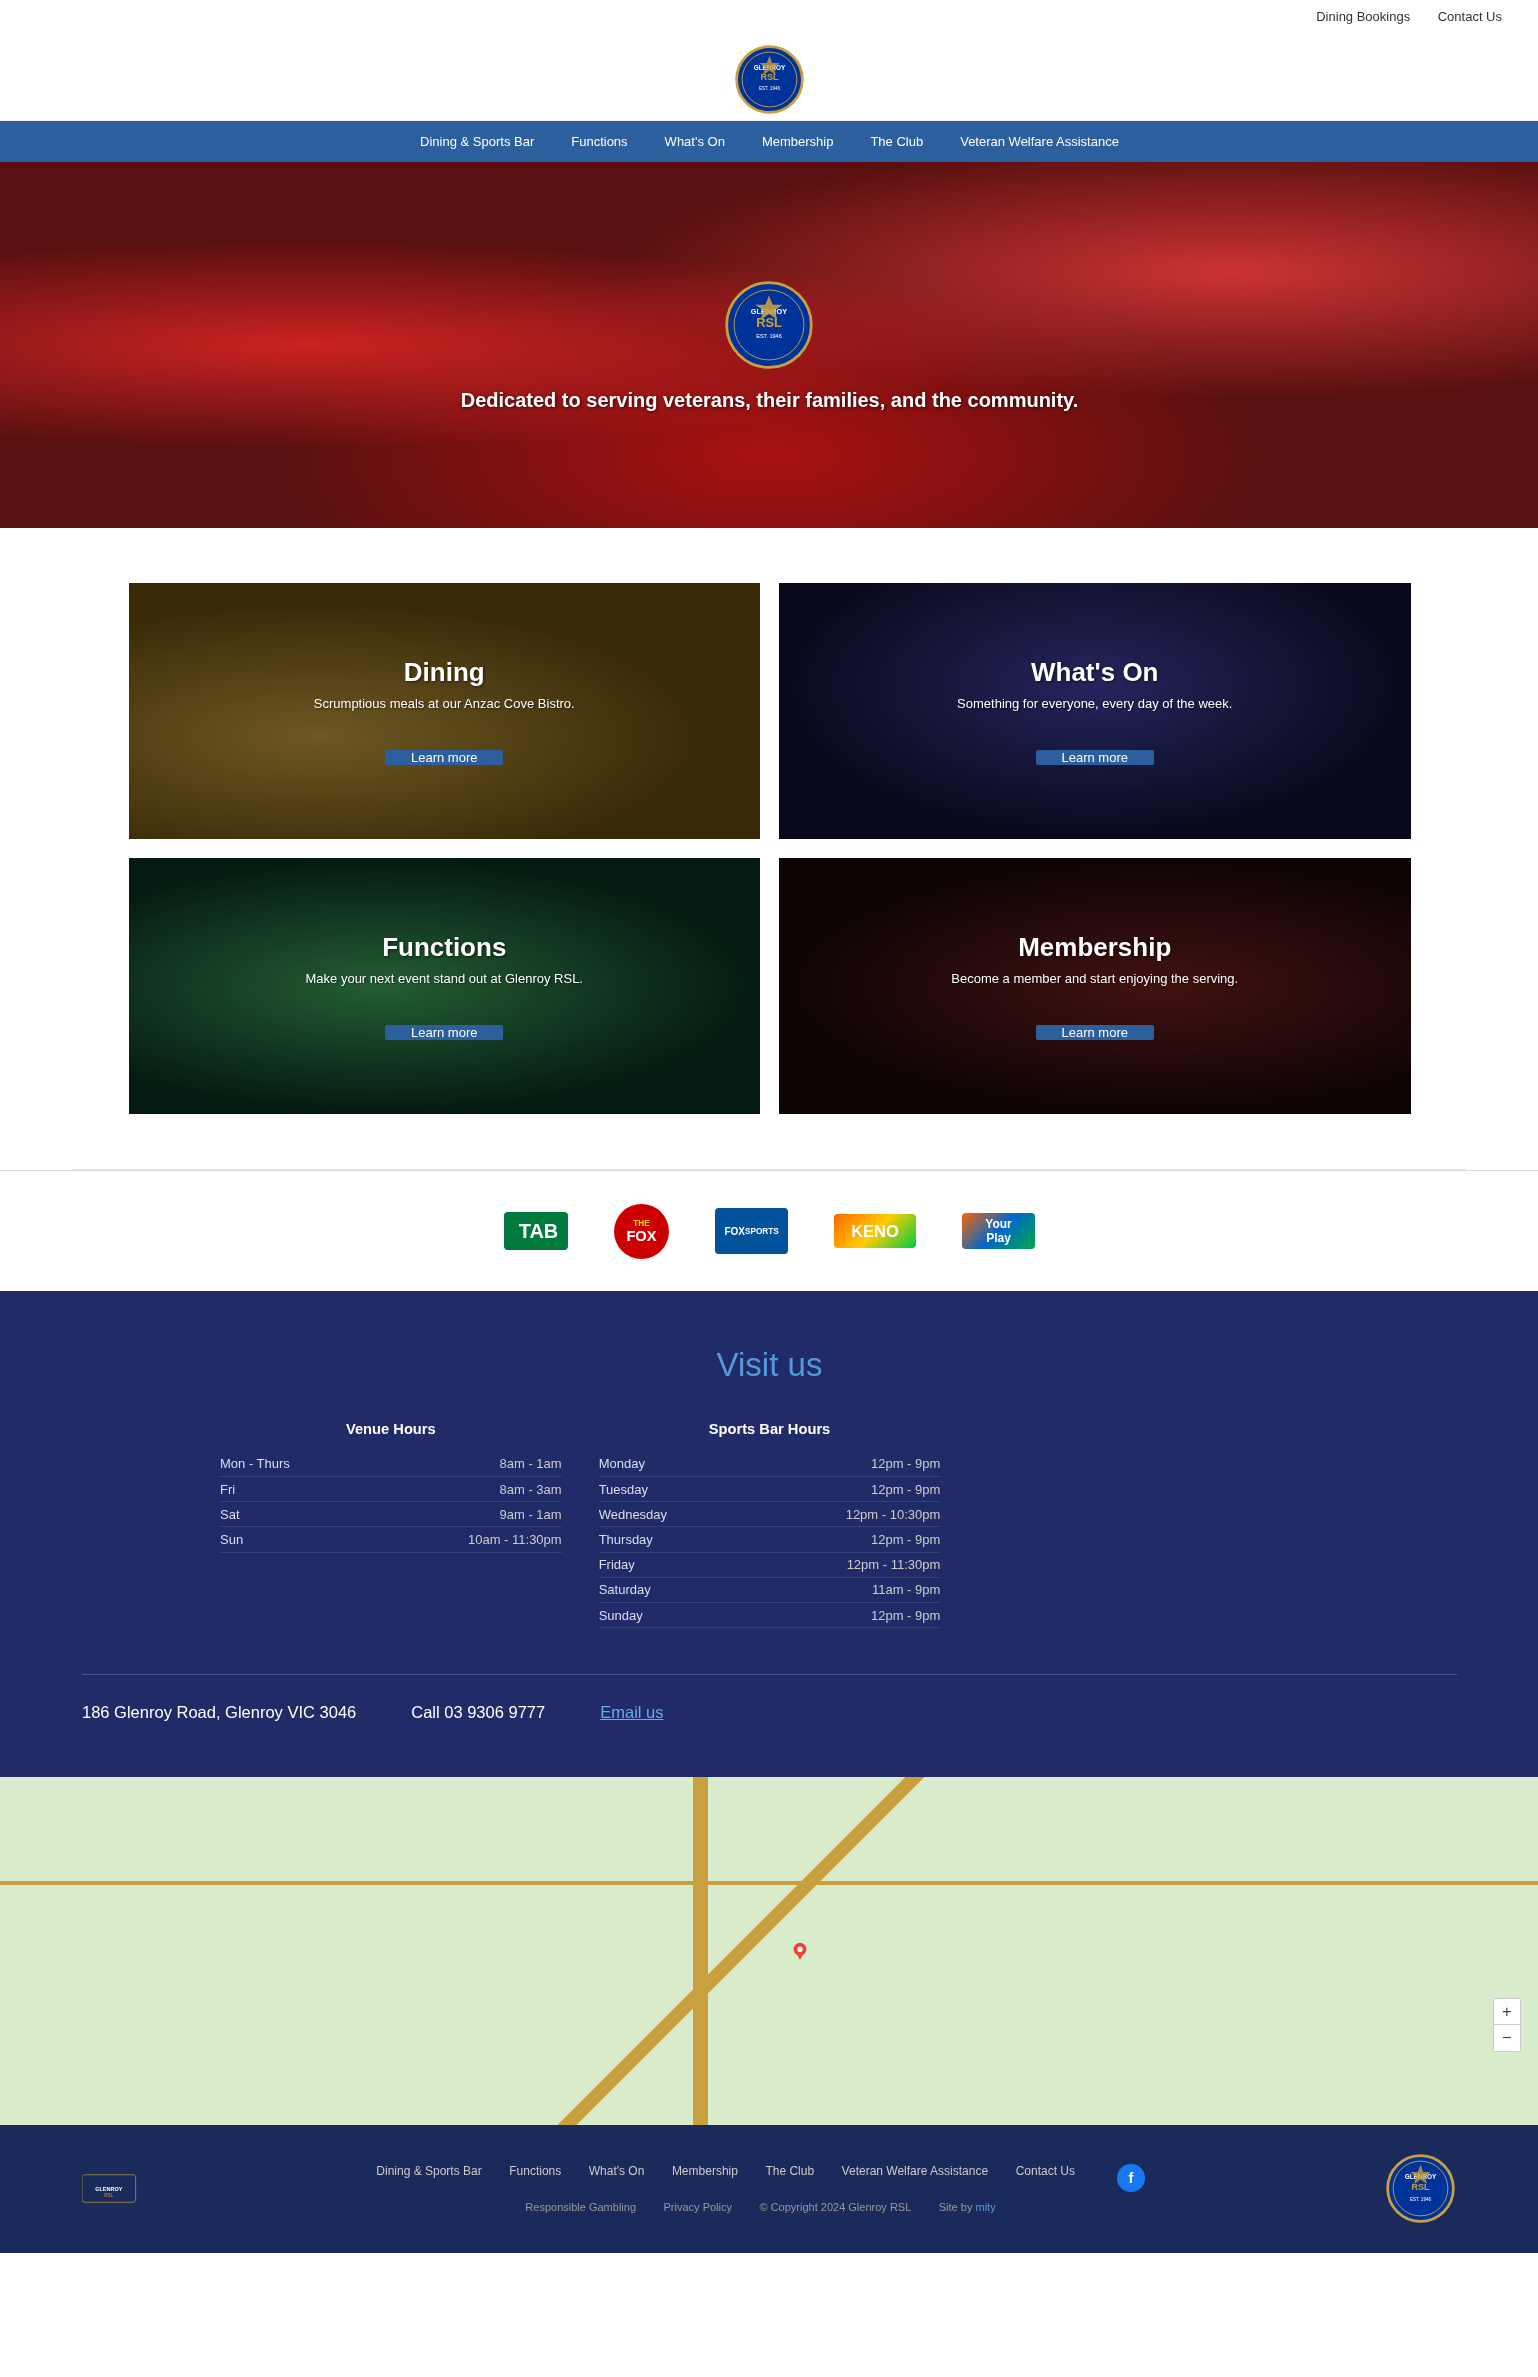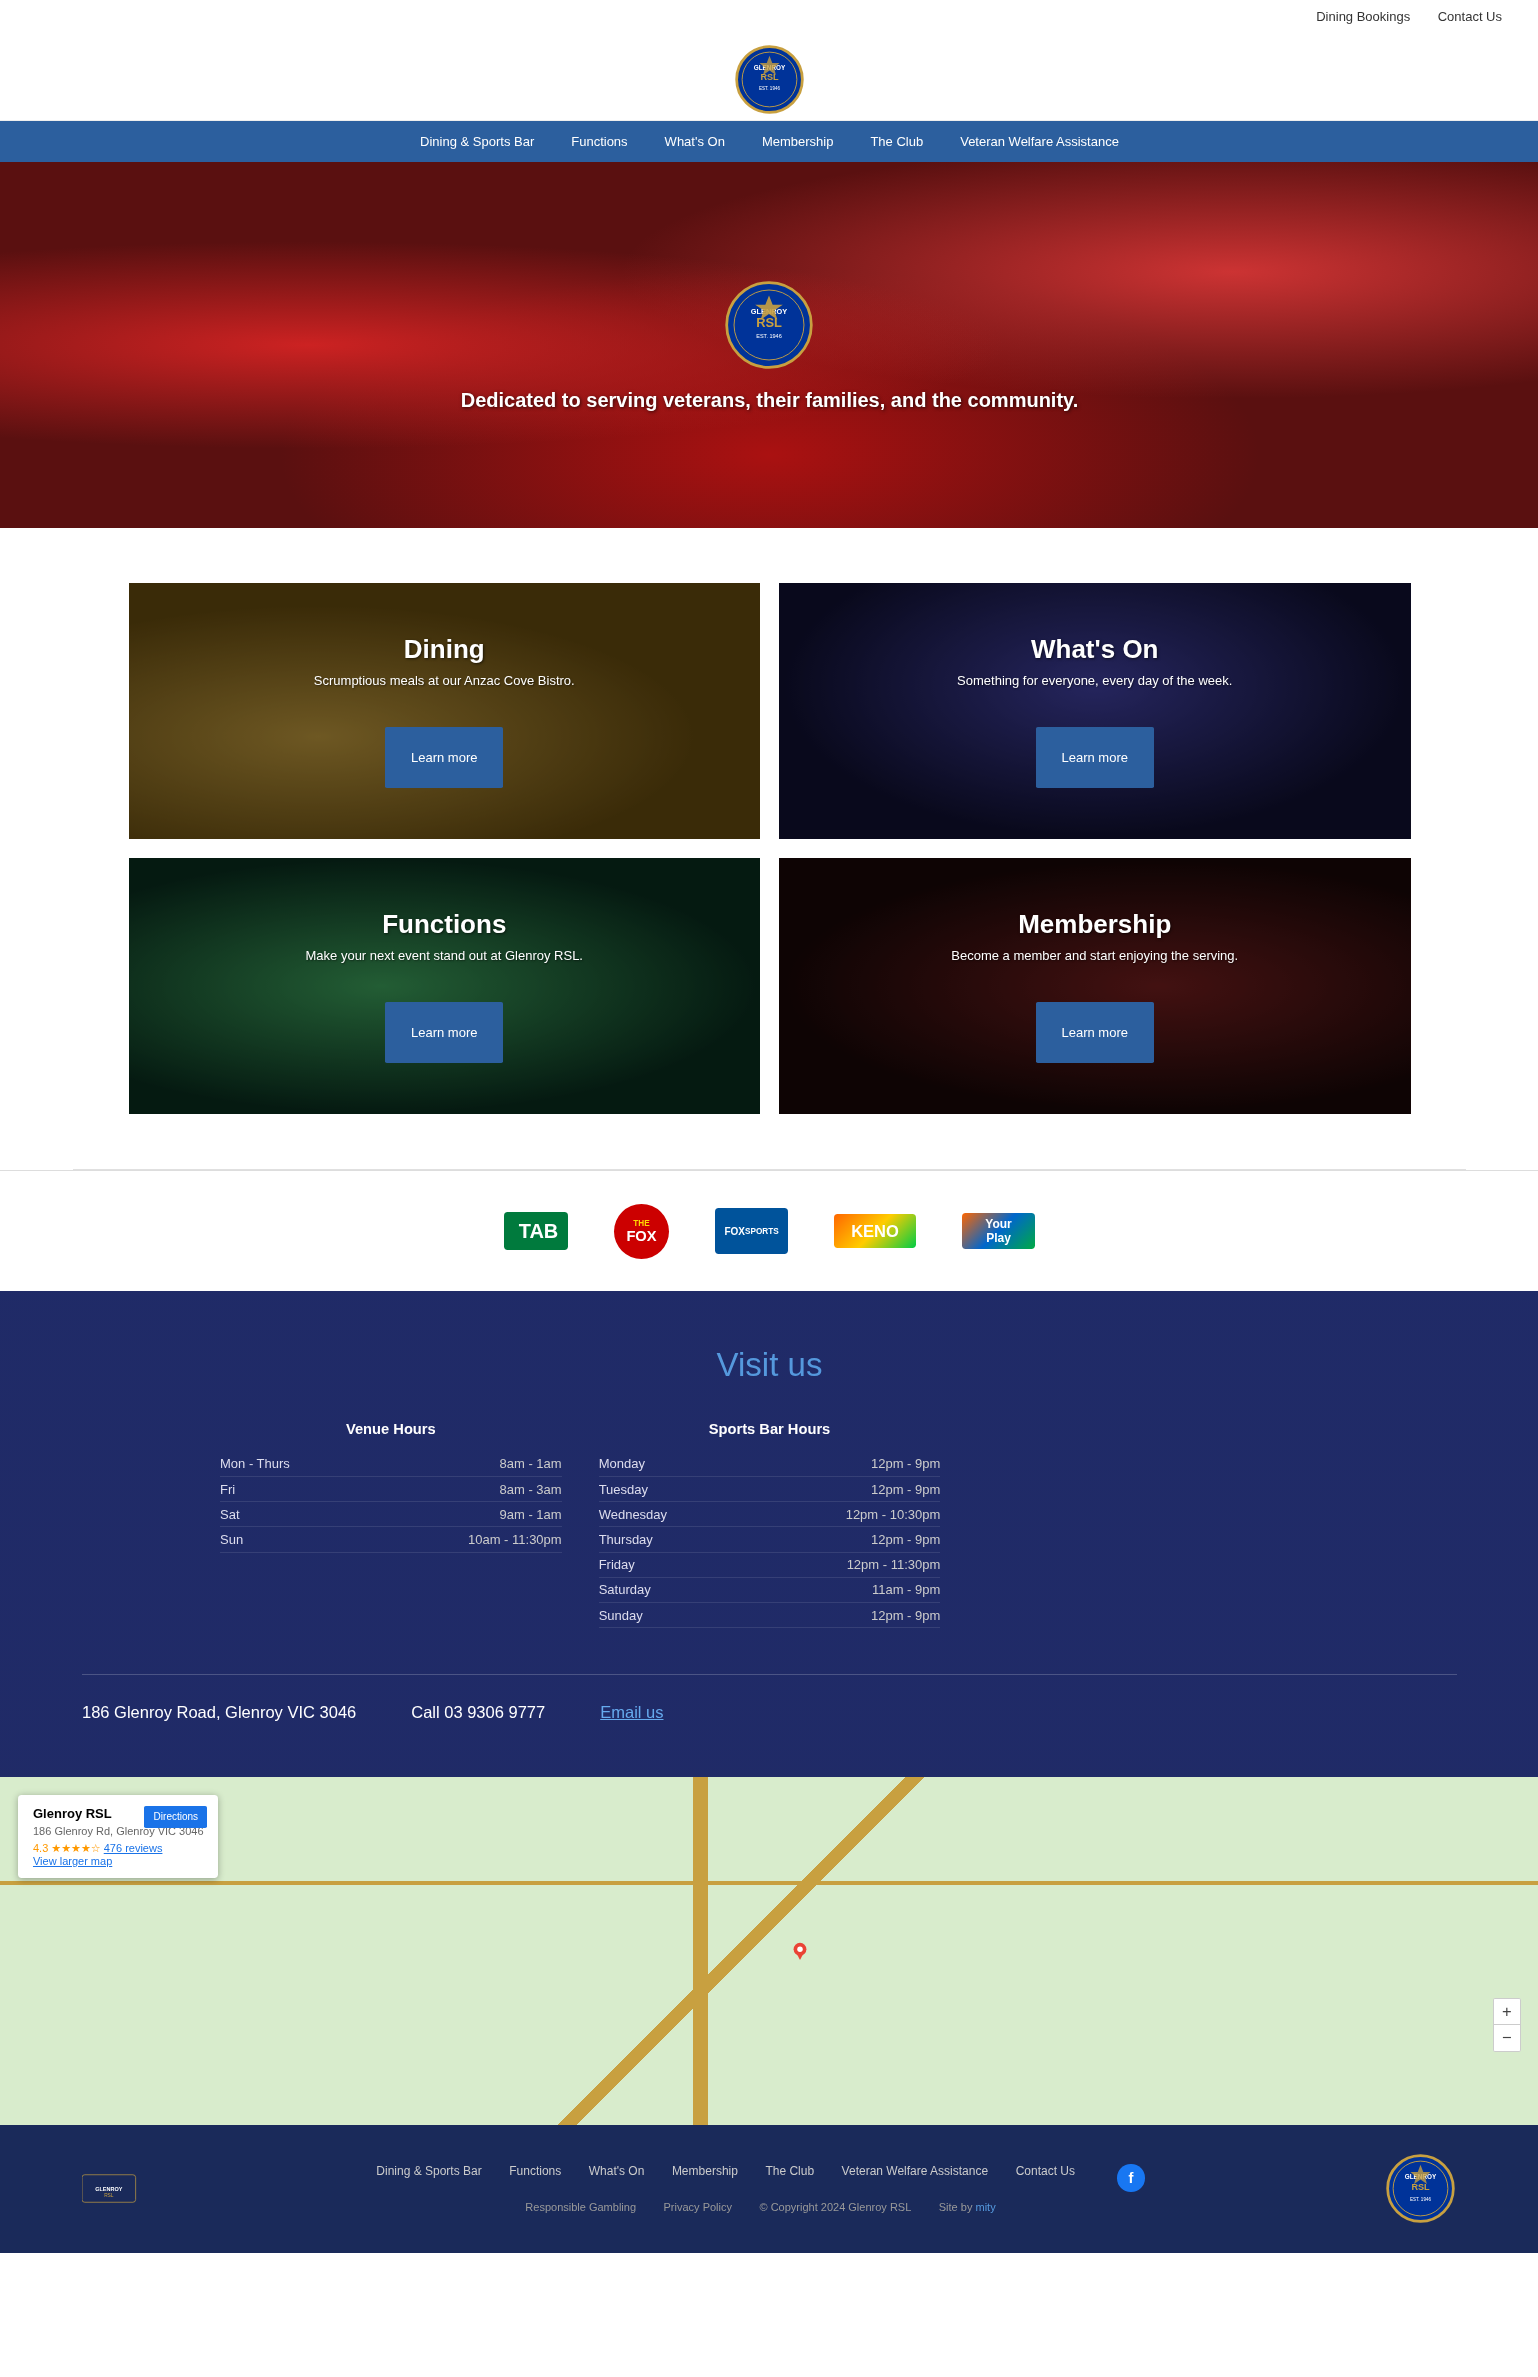--- a/index.html
+++ b/index.html
@@ -140,21 +140,21 @@
     }
     .grid-item-content p {
       font-size: 13px;
       margin-bottom: 16.5px;
       text-shadow: 0.9px 0.9px 1.8px rgba(0,0,0,0.5);
     }
     .btn-learn {
       background: #2c5f9e;
       color: #fff;
       border: none;
-      padding: 23px 26px;
+      padding: 0 26px;
       font-size: 13px;
       cursor: pointer;
       border-radius: 1.8px;
       margin-top: 23px;
     }
     
     .grid-dining .grid-item-bg {
       background-color: #8b6914;
       background-image:
         radial-gradient(ellipse at 30% 60%, #c8a040 0%, #6b4f10 60%),
@@ -669,33 +669,20 @@
     <span class="contact-item">186 Glenroy Road, Glenroy VIC 3046</span>
     <span class="contact-item">Call 03 9306 9777</span>
     <a class="contact-email" href="#">Email us</a>
   </div>
 </section>
 
 <div class="map-container">
   <div class="map-placeholder">
     <div class="map-roads"></div>
 
-    <div class="map-info-box">
-      <div class="place-name">Glenroy RSL</div>
-      <div class="place-addr">186 Glenroy Rd, Glenroy VIC 3046</div>
-      <div class="rating">
-        <span>4.3</span>
-        <span>★★★★☆</span>
-        <a href="#" class="reviews">476 reviews</a>
-      </div>
-      <div>
-        <a href="#" class="view-larger">View larger map</a>
-      </div>
-      <button class="map-directions-btn">Directions</button>
-    </div>
 
     <div class="map-pin">
       <svg viewBox="0 0 20 20" width="18.3" height="18.3">
         <circle cx="10" cy="8" r="7" fill="#ea4335"></circle>
         <circle cx="10" cy="8" r="3" fill="#fff"></circle>
         <polygon points="10,20 6,12 14,12" fill="#ea4335"></polygon>
       </svg>
     </div>
 
     <div class="map-zoom">

